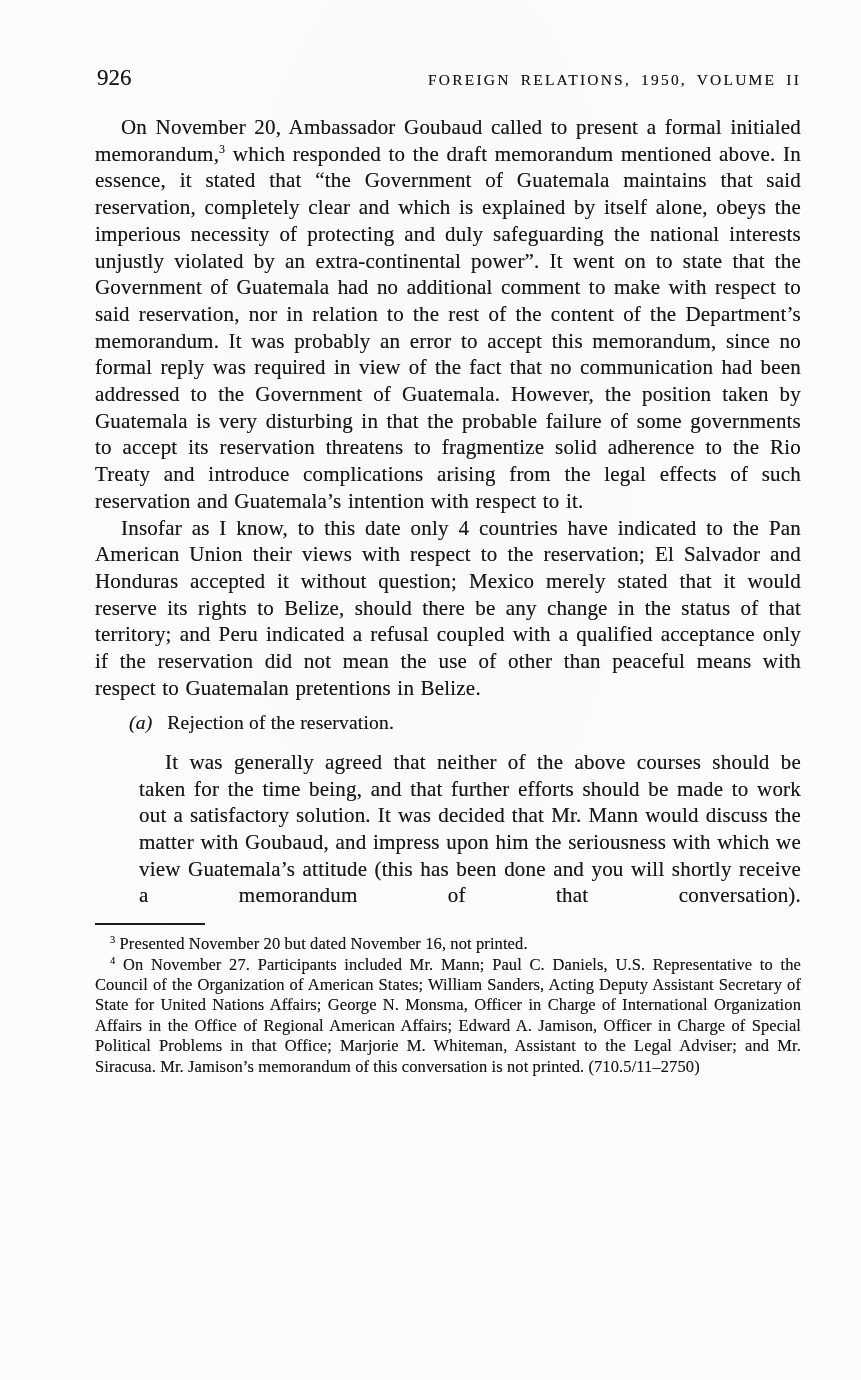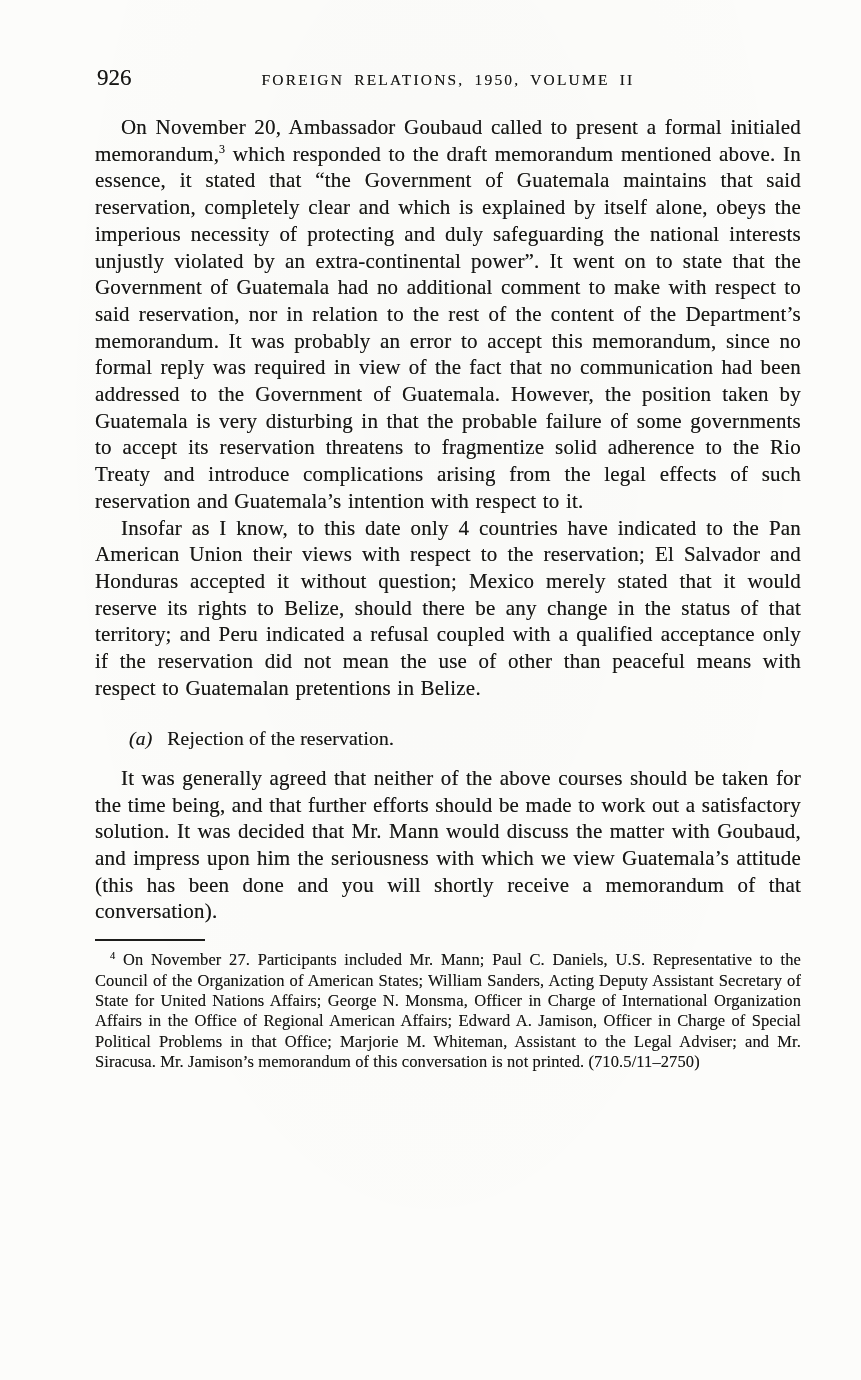--- a/index.html
+++ b/index.html
@@ -33,21 +33,21 @@
     height: 28px;
   }
   .pagenum {
     position: absolute;
     left: 2px;
     top: 0;
     font-size: 23px;
     line-height: 24px;
   }
   .running-head {
-    text-align: center;
+    text-align: right;
     font-size: 15.5px;
     line-height: 24px;
     letter-spacing: 2.2px;
     word-spacing: 4px;
     padding-top: 2px;
   }
   .bodytext {
     margin-top: 20px;
   }
   .para {
@@ -60,36 +60,37 @@
     margin: 0;
   }
   .para.stretch-last {
     text-align-last: justify;
   }
   .fnref {
     font-size: 12px;
     line-height: 0;
   }
   .alt-list {
-    margin: 25px 0 12px 0;
+    margin: 9px 0 12px 0;
   }
   .list-item {
     font-size: 19.5px;
     line-height: 26.4px;
     letter-spacing: 0.2px;
     text-align: justify;
     text-indent: 34px;
     margin: 0;
   }
   .li-label {
     font-style: italic;
     margin-right: 15px;
   }
   .para-last {
     margin-top: 9px;
+    margin-left: 44px;
   }
   .footnote-sep {
     width: 110px;
     border: none;
     border-top: 2.5px solid #1d1d1b;
     margin: 14px 0 9px 0;
   }
   .footnotes {
     text-shadow: 0 0 0.4px rgba(23,23,21,0.5);
   }
@@ -128,17 +129,18 @@
         <p class="list-item"><span class="li-label">(a)</span><span>Rejection of the reservation.</span></p>
       </div>
 
       <p class="para para-last stretch-last">It was generally agreed that neither of the above courses should be taken for the time being, and that further efforts should be made to work out a satisfactory solution. It was decided that Mr. Mann would discuss the matter with Goubaud, and impress upon him the seriousness with which we view Guatemala’s attitude (this has been done and you will shortly receive a memorandum of that conversation).</p>
 
     </div>
 
     <div class="footnote-sep"></div>
 
     <div class="footnotes">
+      <p class="footnote"><sup>3</sup> <span>Presented November 20 but dated November 16, not printed.</span></p>
       <p class="footnote"><sup>4</sup> <span>On November 27. Participants included Mr. Mann; Paul C. Daniels, U.S. Representative to the Council of the Organization of American States; William Sanders, Acting Deputy Assistant Secretary of State for United Nations Affairs; George N. Monsma, Officer in Charge of International Organization Affairs in the Office of Regional American Affairs; Edward A. Jamison, Officer in Charge of Special Political Problems in that Office; Marjorie M. Whiteman, Assistant to the Legal Adviser; and Mr. Siracusa. Mr. Jamison’s memorandum of this conversation is not printed. (710.5/11–2750)</span></p>
     </div>
 
   </div>
 </div>
 
 </body></html>

